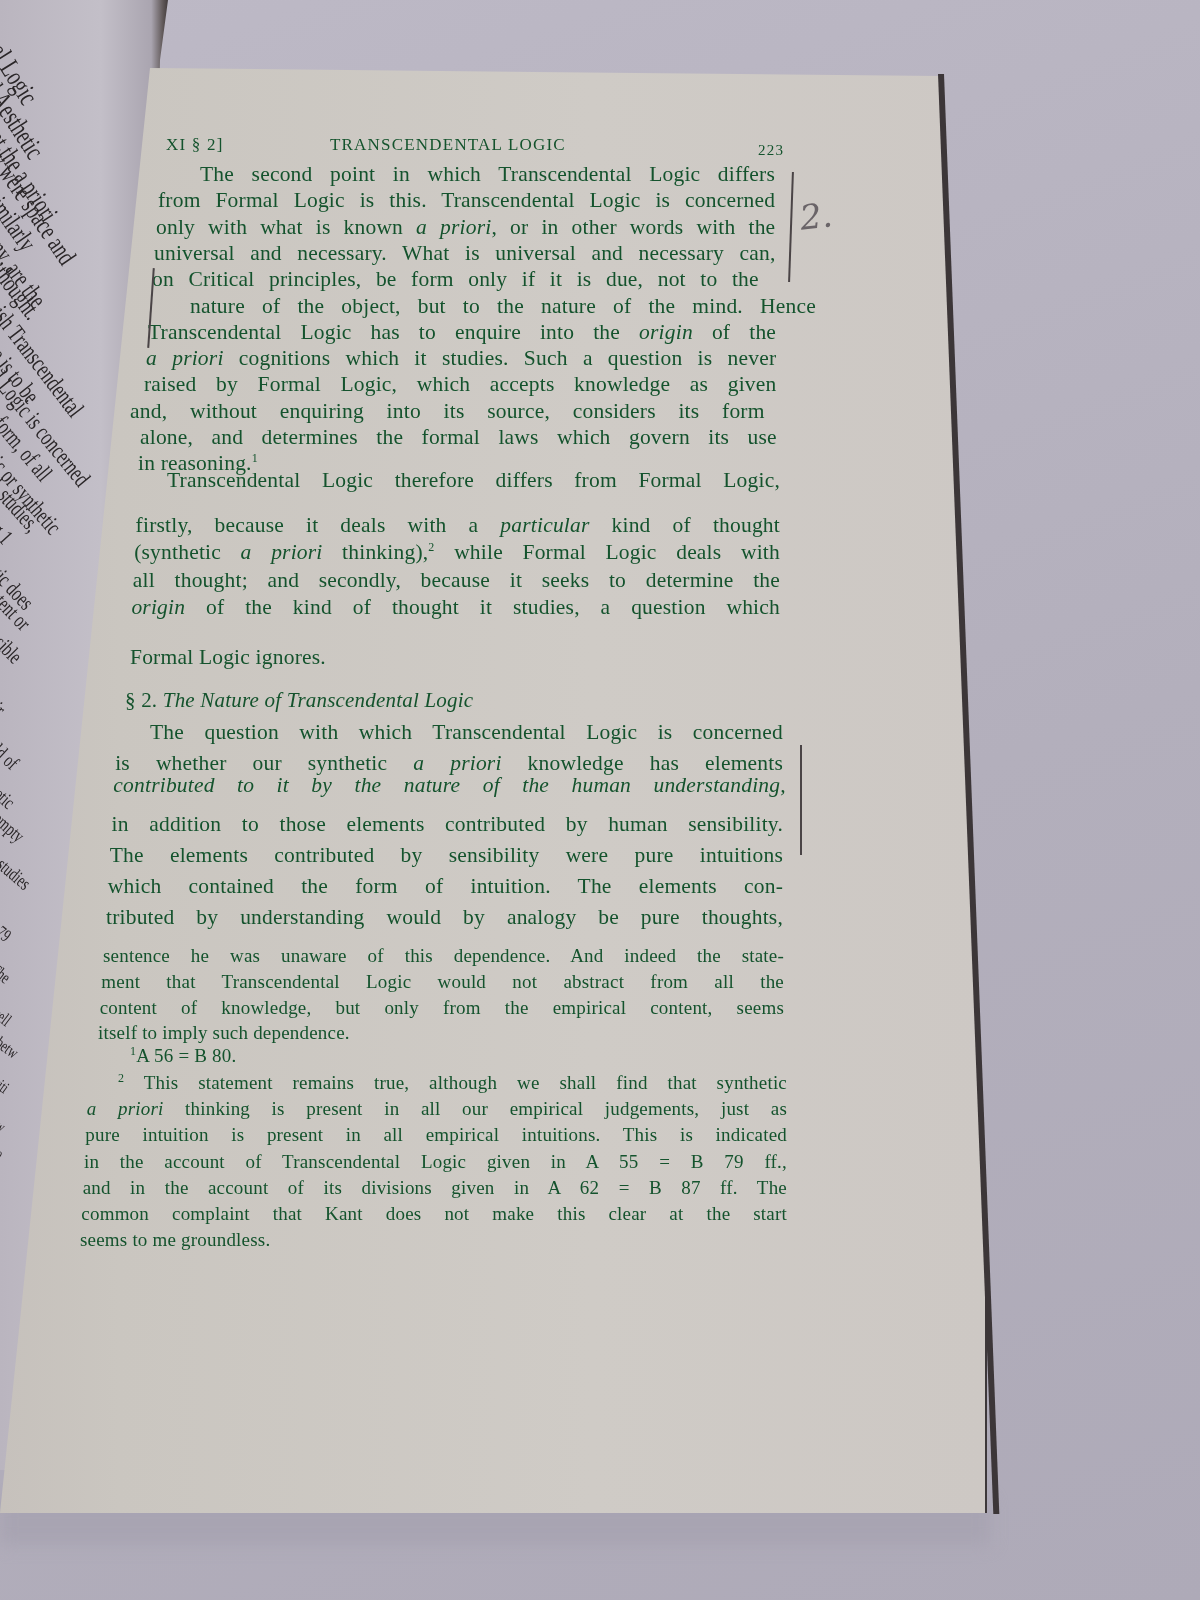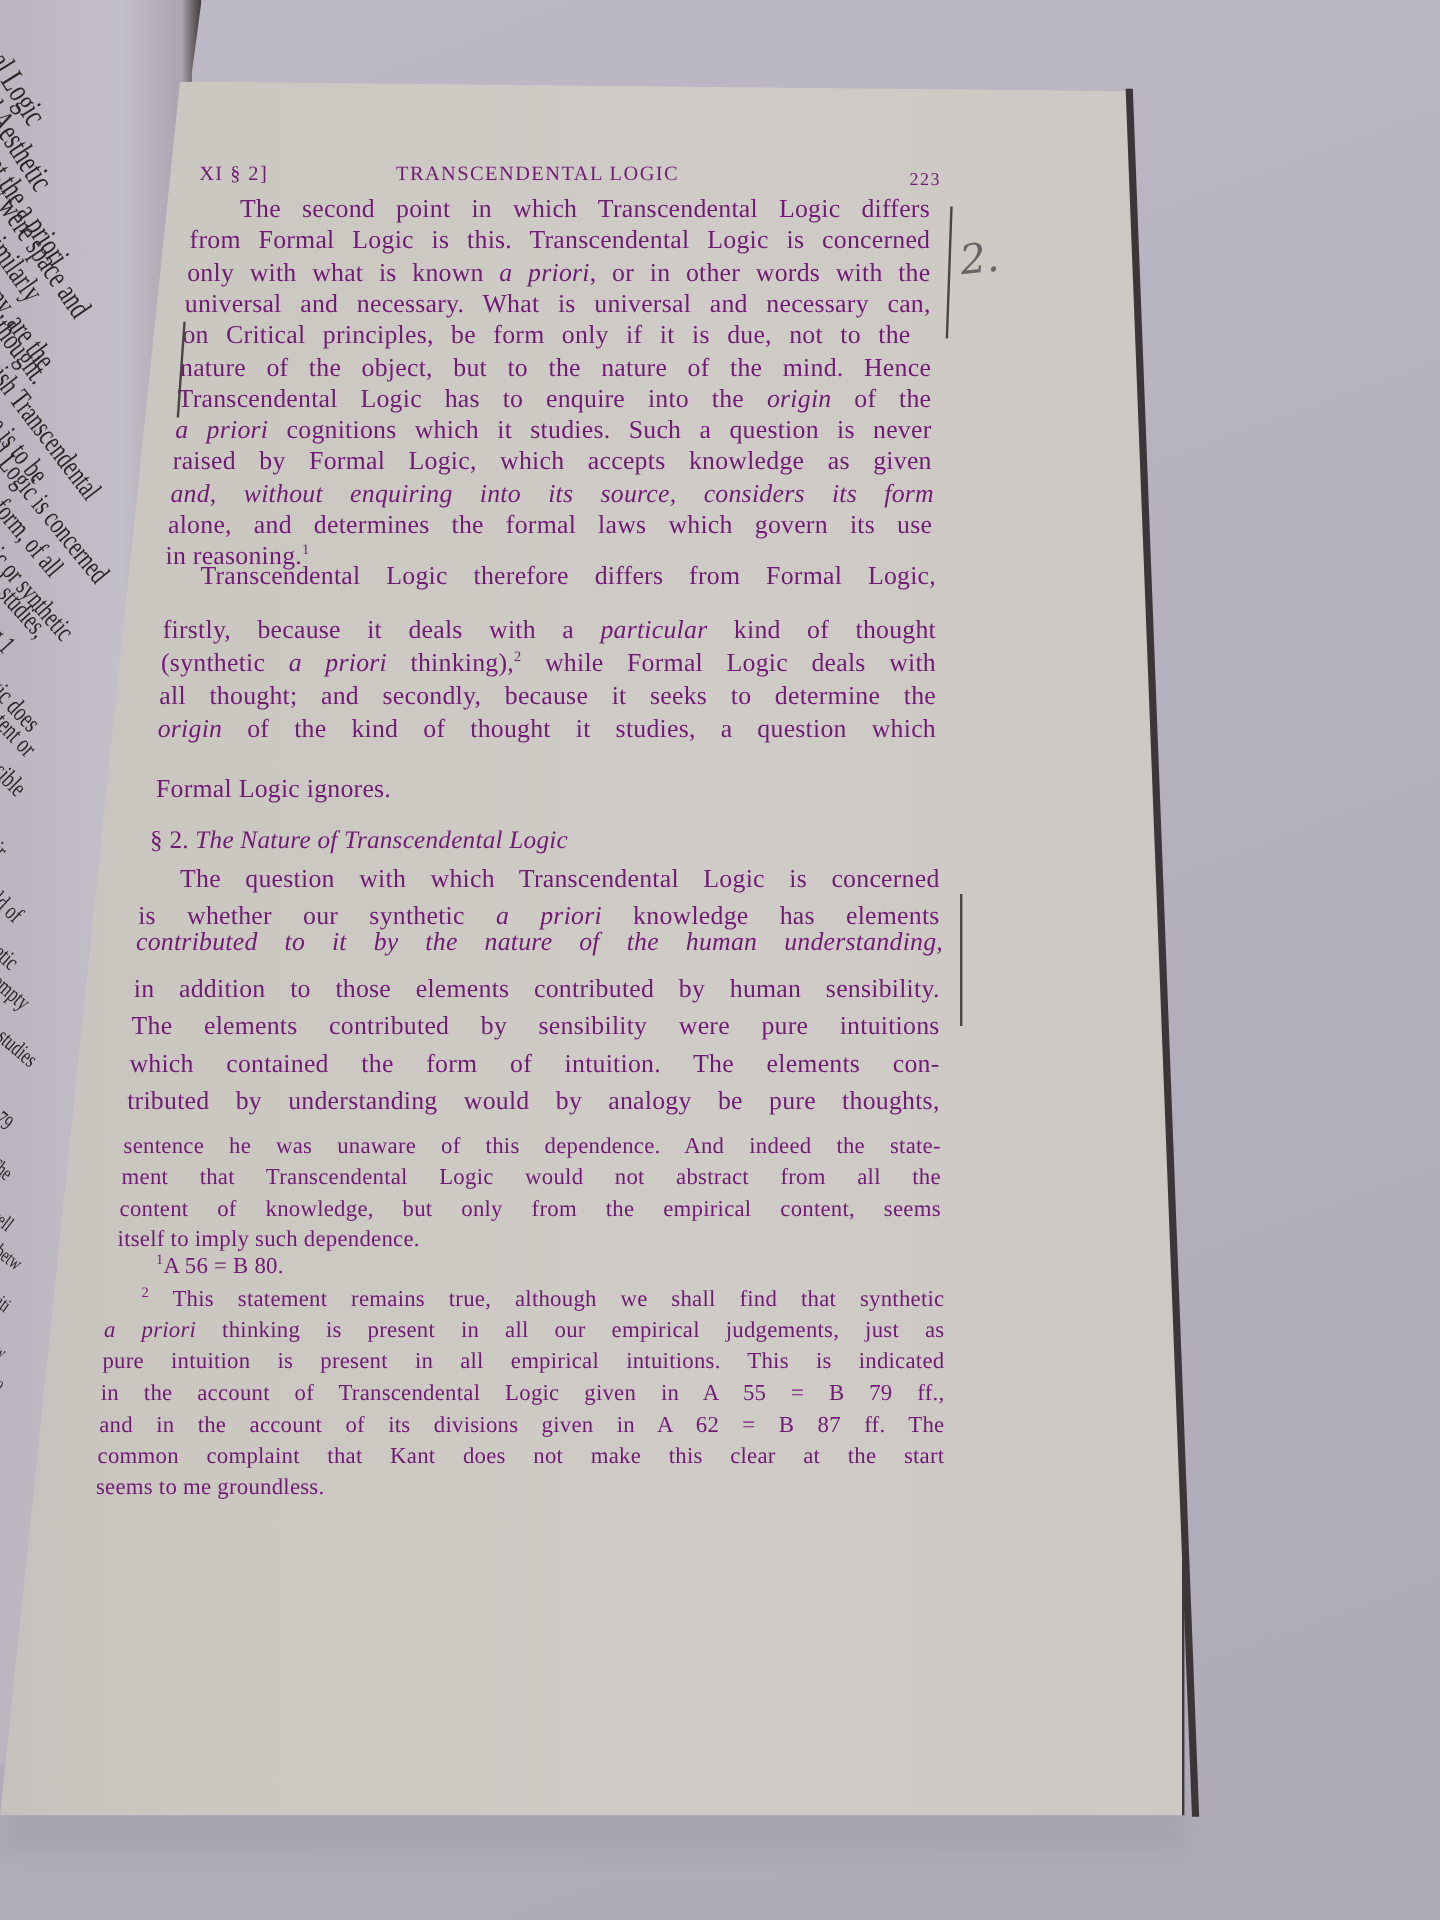--- a/index.html
+++ b/index.html
@@ -10,21 +10,21 @@
   .right-page{position:absolute;left:0;top:68px;width:985px;height:1445px;
      background:linear-gradient(90deg,#c6c1bc 0%,#cac6c0 12%,#cfcbc6 60%,#cdc8c4 100%);
      clip-path:polygon(150px 0,940px 8px,996px 1445px,0 1445px);
      box-shadow:2px 2px 0 #3d383a;}
   .page-edge{position:absolute;left:938px;top:74px;width:6px;height:1440px;background:#3c3638;transform:skewX(2.2deg);transform-origin:top;}
   .left-page{position:absolute;left:0;top:0;width:168px;height:1470px;
      background:linear-gradient(90deg,#bab5bf 0%,#c3bfc8 60%,#aaa5b0 90%,#5f5757 97%,#433c3d 100%);
      clip-path:polygon(0 0,168px 0,160px 60px,130px 1470px,0 1470px);overflow:hidden;}
   .left-frag{position:absolute;font-size:26px;color:#2a2628;white-space:nowrap;transform-origin:left top;}
   .text-block{position:absolute;left:0;top:0;width:1200px;height:1600px;}
-  .ln{position:absolute;white-space:nowrap;color:#701a75;font-size:21.5px;letter-spacing:0.2px;}
+  .ln{position:absolute;white-space:nowrap;color:#14532d;font-size:21.5px;letter-spacing:0.2px;}
   .ln i{font-style:italic;}
   .header{font-size:17px;letter-spacing:1.2px;}
   .fn{font-size:19px;}
   sup{font-size:12px;vertical-align:super;line-height:0;}
   .margin-mark{position:absolute;background:#4a4446;width:2px;}
   .pencil-note{position:absolute;left:800px;top:196px;font-size:34px;color:#6a6468;font-family:"DejaVu Serif",serif;font-style:italic;transform:rotate(-6deg);}
 </style>
 </head>
 <body>
 
@@ -70,25 +70,25 @@
 <div class="text-block">
   <span class="ln header" style="left:166px;top:135px;">XI § 2]</span>
   <span class="ln header" style="left:330px;top:135px;">TRANSCENDENTAL LOGIC</span>
   <span class="ln header" style="left:758px;top:142px;font-size:15px;">223</span>
   <div id="lines">
       <span class="ln " style="left: 200px; top: 162px; word-spacing: 11.9888px;">The second point in which Transcendental Logic differs</span>
       <span class="ln " style="left: 158px; top: 188.3px; word-spacing: 9.29421px;">from Formal Logic is this. Transcendental Logic is concerned</span>
       <span class="ln " style="left: 156px; top: 214.6px; word-spacing: 7.4652px;">only with what is known <i>a priori</i>, or in other words with the</span>
       <span class="ln " style="left: 154px; top: 240.9px; word-spacing: 9.97638px;">universal and necessary. What is universal and necessary can,</span>
       <span class="ln " style="left: 152px; top: 267.2px; word-spacing: 8.94472px;">on Critical principles, be form only if it is due, not to the</span>
-      <span class="ln " style="left: 150px; top: 293.5px; word-spacing: 11.5031px;">nature of the object, but to the nature of the mind. Hence</span>
+      <span class="ln " style="left: 150px; top: 293.5px; word-spacing: 11.5031px; padding-left: 40px;">nature of the object, but to the nature of the mind. Hence</span>
       <span class="ln " style="left: 148px; top: 319.8px; word-spacing: 13.4545px;">Transcendental Logic has to enquire into the <i>origin</i> of the</span>
       <span class="ln " style="left: 146px; top: 346.1px; word-spacing: 9.65384px;"><i>a priori</i> cognitions which it studies. Such a question is never</span>
       <span class="ln " style="left: 144px; top: 372.4px; word-spacing: 13.9963px; text-align: center;">raised by Formal Logic, which accepts knowledge as given</span>
-      <span class="ln " style="left: 142px; top: 398.7px; word-spacing: 17.1206px; font-style: italic;">and, without enquiring into its source, considers its form</span>
+      <span class="ln " style="left: 130px; top: 398.7px; word-spacing: 17.1206px;">and, without enquiring into its source, considers its form</span>
       <span class="ln " style="left: 140px; top: 425px; word-spacing: 12.8149px;">alone, and determines the formal laws which govern its use</span>
       <span class="ln " style="left: 138px; top: 451.3px;">in reasoning.<sup>1</sup></span>
       <span class="ln " style="left: 167px; top: 468px; word-spacing: 15.9844px;">Transcendental Logic therefore differs from Formal Logic,</span>
       <span class="ln " style="left: 135.6px; top: 513.2px; word-spacing: 16.4351px;">firstly, because it deals with a <i>particular</i> kind of thought</span>
       <span class="ln " style="left: 134.2px; top: 540.4px; word-spacing: 14.0316px;">(synthetic <i>a priori</i> thinking),<sup>2</sup> while Formal Logic deals with</span>
       <span class="ln " style="left: 132.8px; top: 567.6px; word-spacing: 14.0795px;">all thought; and secondly, because it seeks to determine the</span>
       <span class="ln " style="left: 131.4px; top: 594.8px; word-spacing: 15.2678px;"><i>origin</i> of the kind of thought it studies, a question which</span>
       <span class="ln " style="left: 130px; top: 622px; margin-top: 23px;">Formal Logic ignores.</span>
       <span class="ln " style="left: 125px; top: 688px; font-size: 21px;">§ 2. <i> The Nature of Transcendental Logic</i></span>
       <span class="ln " style="left: 150px; top: 720px; word-spacing: 14.846px;">The question with which Transcendental Logic is concerned</span>

